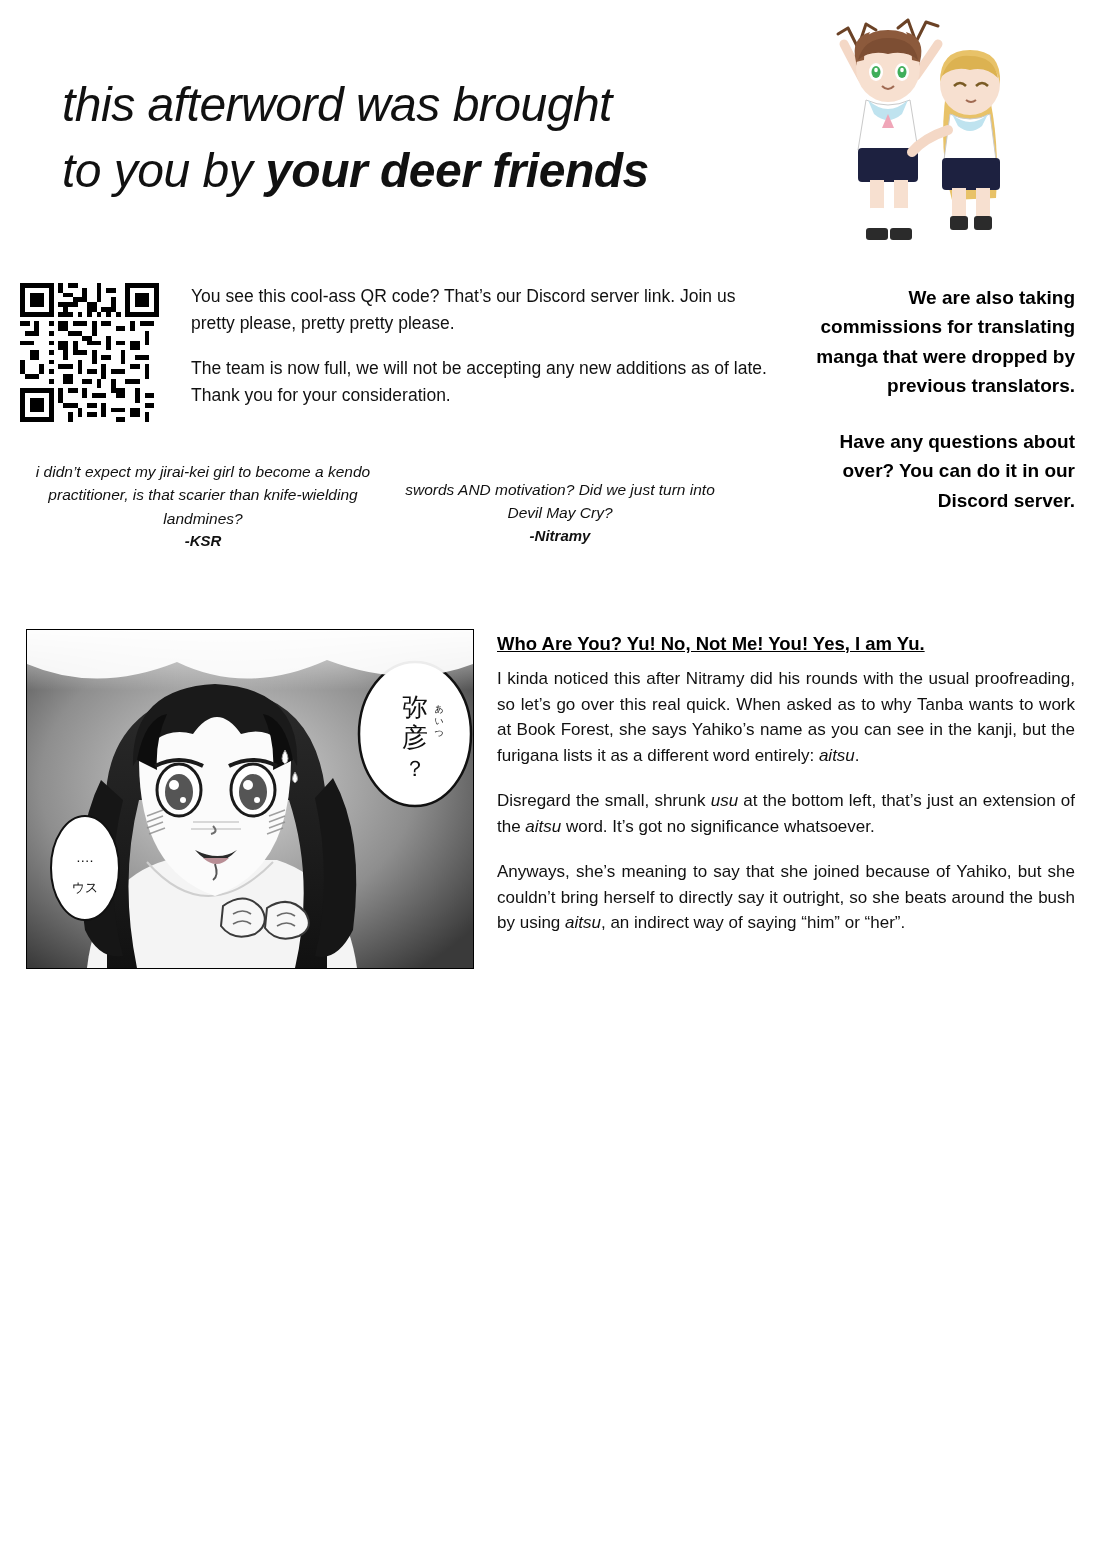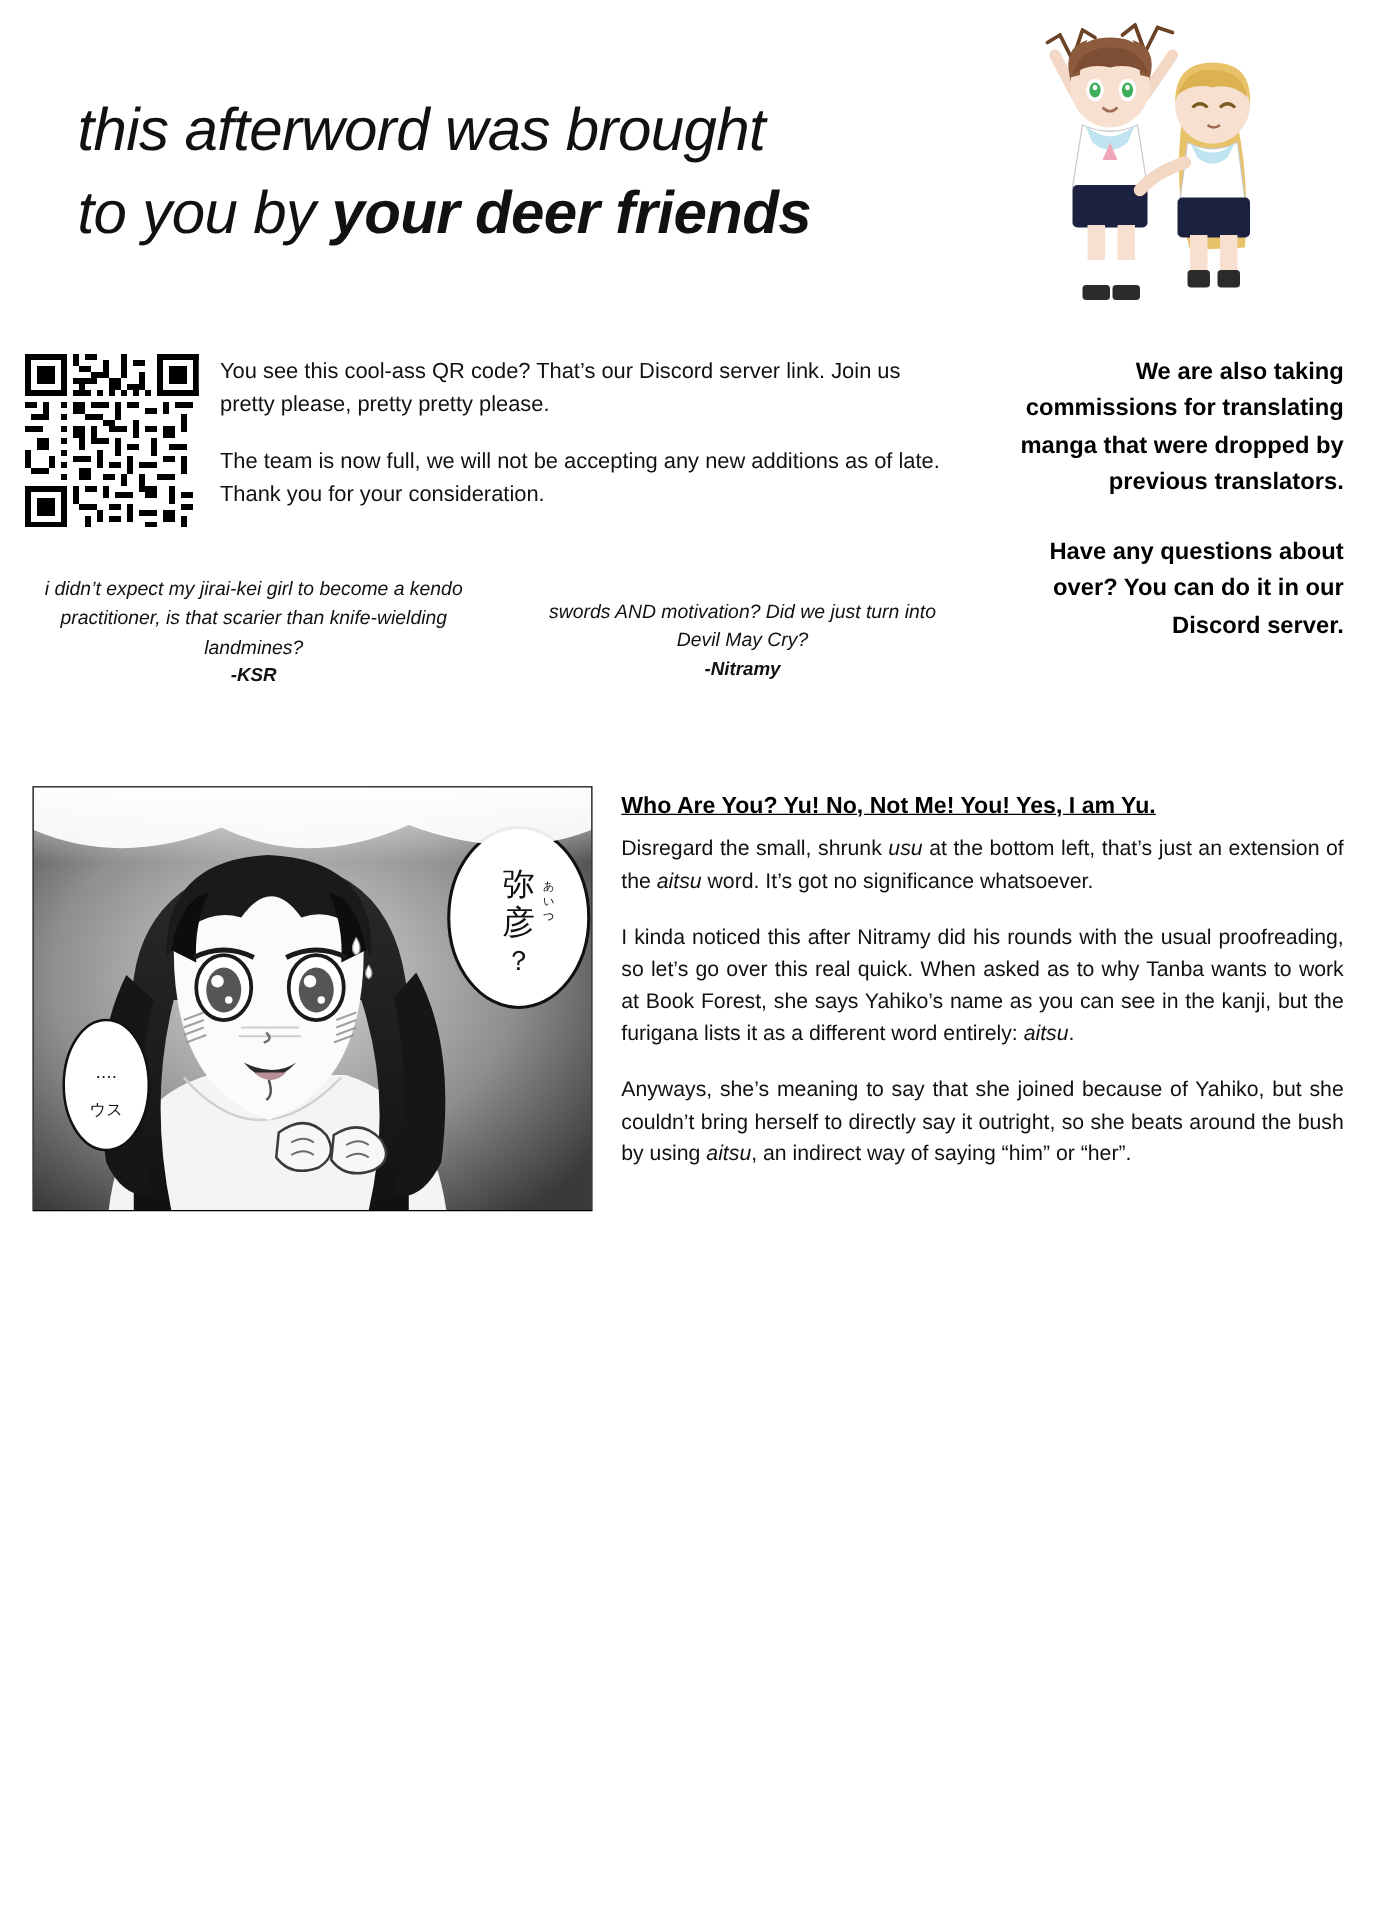--- a/index.html
+++ b/index.html
@@ -50,21 +50,21 @@
     left: 20px;
     top: 283px;
     width: 139px;
     height: 139px;
   }
   .qr svg { display: block; }
 
   
   .intro {
     position: absolute;
-    left: 176px;
+    left: 191px;
     top: 283px;
     width: 590px;
     font-size: 17.5px;
     line-height: 1.55;
     color: #111;
   }
   .intro p { margin: 0 0 18px 0; }
   .intro p:last-child { margin-bottom: 0; }
 
   
@@ -90,21 +90,21 @@
     line-height: 1.5;
     text-align: center;
     color: #111;
   }
   .comment .sig {
     display: block;
     font-weight: bold;
     font-size: 15px;
   }
   .comment-1 { left: 18px;  top: 460px; width: 370px; }
-  .comment-2 { left: 424px; top: 478px; width: 340px; }
+  .comment-2 { left: 390px; top: 478px; width: 340px; }
 
   
   .hr {
     position: absolute;
     left: 0;
     top: 600px;
     width: 1100px;
     height: 1px;
     background: transparent;
   }
@@ -443,16 +443,16 @@
     <ellipse cx="58" cy="238" rx="34" ry="52" fill="#ffffff" stroke="#111111" stroke-width="2"></ellipse>
     <text x="58" y="232" font-family="'DejaVu Sans', sans-serif" font-size="13" text-anchor="middle" fill="#111">‥‥</text>
     <text x="58" y="262" font-family="'DejaVu Sans', sans-serif" font-size="13" text-anchor="middle" fill="#111">ウス</text>
 
     <path d="M0 0 L446 0 L446 34 Q380 60 300 30 Q220 66 150 32 Q70 64 0 34 Z" fill="#ffffff" opacity="0.92"></path>
   </svg>
 </div>
 
 <div class="article">
   <h2>Who Are You? Yu! No, Not Me! You! Yes, I am Yu.</h2>
+  <p><span>I kinda noticed this after Nitramy did his rounds with the usual proofreading, so let’s go over this real quick. When asked as to why Tanba wants to work at Book Forest, she says Yahiko’s name as you can see in the kanji, but the furigana lists it as a different word entirely: </span><em>aitsu</em><span>.</span></p>
   <p><span>Disregard the small, shrunk </span><em>usu</em><span> at the bottom left, that’s just an extension of the </span><em>aitsu</em><span> word. It’s got no significance whatsoever.</span></p>
-  <p><span>I kinda noticed this after Nitramy did his rounds with the usual proofreading, so let’s go over this real quick. When asked as to why Tanba wants to work at Book Forest, she says Yahiko’s name as you can see in the kanji, but the furigana lists it as a different word entirely: </span><em>aitsu</em><span>.</span></p>
   <p><span>Anyways, she’s meaning to say that she joined because of Yahiko, but she couldn’t bring herself to directly say it outright, so she beats around the bush by using </span><em>aitsu</em><span>, an indirect way of saying “him” or “her”.</span></p>
 </div>
 
 </body></html>

